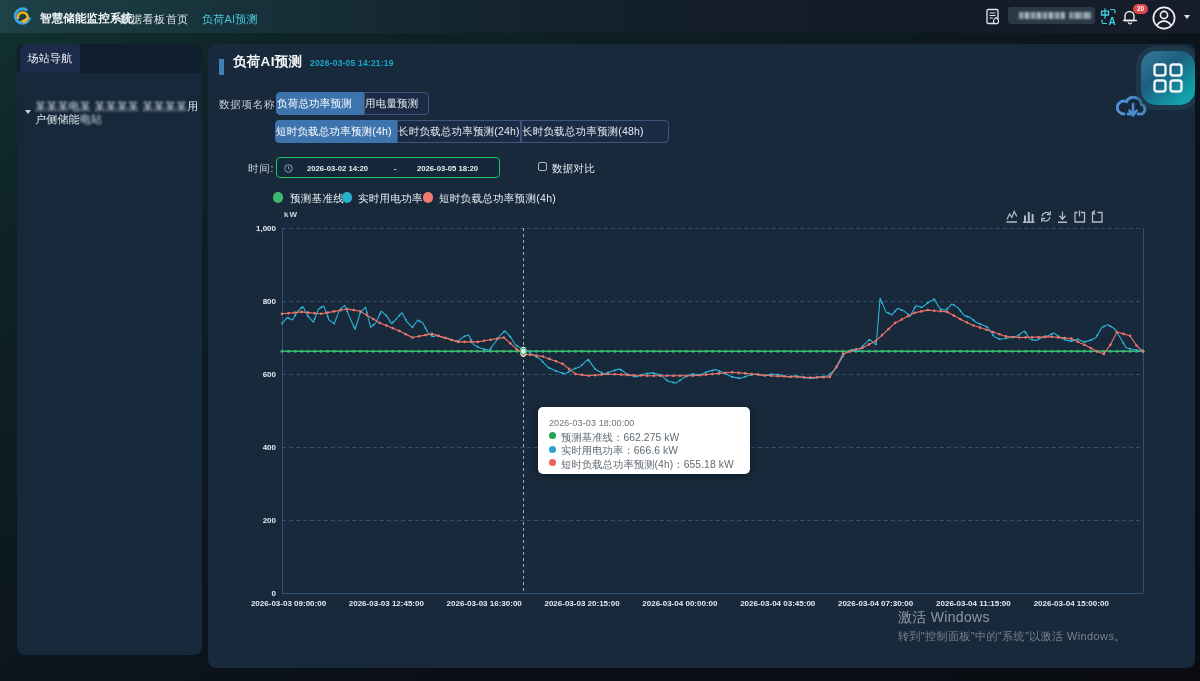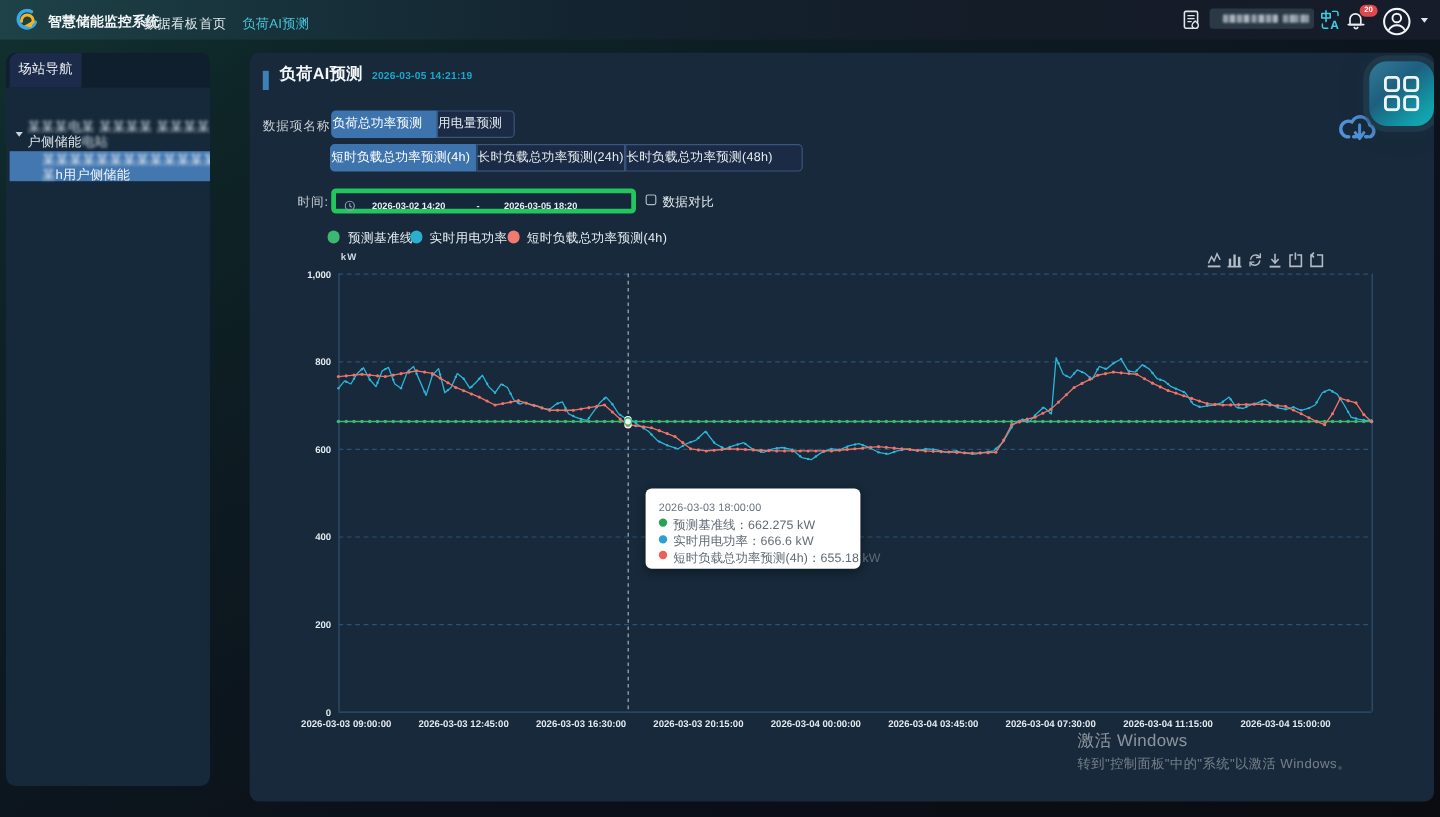--- a/index.html
+++ b/index.html
@@ -11,47 +11,47 @@
 background:linear-gradient(90deg,#1e4247 0%,#18343c 16%,#132430 40%,#141c28 68%,#161c29 100%)}
 #nav .ttl{position:absolute;left:40px;top:11px;font-size:11.5px;font-weight:bold;color:#f2f6f8;letter-spacing:.15px;white-space:nowrap}
 .mitem{position:absolute;top:11.5px;font-size:11px;color:#dfe8ec;letter-spacing:.3px;white-space:nowrap}
 #mtab{position:absolute;left:202px;top:11.5px;font-size:11px;color:#49c3da;letter-spacing:.2px;white-space:nowrap}
 #mx{position:absolute;left:251px;top:12px;font-size:9px;color:#49c3da}
 #pill{position:absolute;left:1008px;top:7px;width:87px;height:17px;background:#2b3947;border-radius:3px;overflow:hidden}
 #pill i{position:absolute;left:11px;top:5px;width:46px;height:7px;background:repeating-linear-gradient(90deg,#96a1ac 0 4px,#5a6673 4px 6px,#aab4bd 6px 10px,#505c69 10px 12px);filter:blur(1.1px);border-radius:1px}
 #pill b{position:absolute;left:61px;top:5px;width:22px;height:7px;background:repeating-linear-gradient(90deg,#8d99a5 0 4px,#57636f 4px 6px,#a3adb6 6px 9px);filter:blur(1.1px);border-radius:1px}
 #badge{position:absolute;left:1133px;top:3.5px;width:15px;height:10px;background:#e0474b;border-radius:5px;color:#fff;font-size:6.5px;text-align:center;line-height:10px;font-weight:bold}
 
-#side{position:absolute;left:5px;top:44px;width:170px;height:611px;background:#15293b;border-radius:8px;overflow:hidden}
+#side{position:absolute;left:17px;top:44px;width:185px;height:611px;background:#15293b;border-radius:8px;overflow:hidden}
 #shead{position:absolute;left:0;top:0;width:187px;height:29px;background:#0f1f2d;border-radius:8px 8px 0 0}
 #stab{position:absolute;left:3px;top:0;width:60px;height:29px;background:#1c2b49;border-radius:8px 0 0 0;
 color:#eef2f5;font-size:11px;letter-spacing:.3px;text-align:center;line-height:29px}
 #ssearch{position:absolute;left:3px;top:29.5px;width:182px;height:20.5px;background:#3c4552;border-radius:3px}
 #ssearch span{position:absolute;left:18px;top:5px;font-size:11px;color:#9aa4ae;letter-spacing:.45px;white-space:nowrap}
 .tnode{position:absolute;left:18px;top:56px;width:166px;font-size:11px;line-height:12.5px;color:#dde3e9;letter-spacing:.2px;word-break:break-all}
 #tsel{position:absolute;left:3px;top:82px;width:184px;height:25px;background:#4277b0}
 #tsel div{position:absolute;left:27px;top:1.5px;width:152px;font-size:11px;line-height:12px;color:#f0f4f7;letter-spacing:.2px;word-break:break-all}
 .blr{filter:blur(1.3px);opacity:.92}
 #caret{position:absolute;left:8px;top:66px;width:0;height:0;border-left:3.5px solid transparent;border-right:3.5px solid transparent;border-top:4.5px solid #cdd5db}
 
 #main{position:absolute;left:208px;top:44px;width:987px;height:624px;background:#17293a;border-radius:8px;overflow:hidden}
 #tbar{position:absolute;left:11px;top:15px;width:4.5px;height:16px;background:#3e7fb5}
 #title{position:absolute;left:25px;top:9px;font-size:13.5px;font-weight:bold;color:#f4f7f9;letter-spacing:.3px;white-space:nowrap}
 #tstamp{position:absolute;left:102px;top:13.5px;font-size:8.5px;font-weight:bold;color:#17a9cd;letter-spacing:.2px}
 .lbl{position:absolute;font-size:10.5px;color:#c7ced5;letter-spacing:.75px;white-space:nowrap}
 .btn{position:absolute;height:23px;font-size:10.5px;letter-spacing:.2px;color:#e6ecf1;text-align:left;border:1px solid #3b557c;background:#1b2b45;line-height:21px;white-space:nowrap}
 .btn.on{background:#3e74ae;border-color:#3e74ae;color:#fff}
-#tmin{position:absolute;left:68px;top:113px;width:254px;height:21px;border:4px solid #22c55e;border-radius:4px;background:#15273a}
+#tmin{position:absolute;left:68px;top:113px;width:224px;height:21px;border:1px solid #22c55e;border-radius:4px;background:#15273a}
 #tmin .d{position:absolute;top:5.5px;font-size:7.7px;font-weight:bold;color:#e8eef3;white-space:nowrap}
 #cbx{position:absolute;left:330px;top:118px;width:9px;height:9px;border:1px solid #aeb9c4;border-radius:2px;background:transparent}
 
 .ldot{position:absolute;width:10.5px;height:10.5px;border-radius:50%}
 .ltxt{position:absolute;top:148px;font-size:10.5px;color:#e8eef3;letter-spacing:.3px;white-space:nowrap}
 
-#tip{position:absolute;left:330px;top:363px;width:179px;height:67px;background:#fff;border-radius:5px;box-shadow:0 2px 8px rgba(0,0,0,.35)}
+#tip{position:absolute;left:330px;top:363px;width:212px;height:67px;background:#fff;border-radius:5px;box-shadow:0 2px 8px rgba(0,0,0,.35)}
 #tip .tl{position:absolute;left:11px;font-size:10.3px;color:#606a75;white-space:nowrap;letter-spacing:.1px}
 #tip .td{position:absolute;left:11px;width:7px;height:7px;border-radius:50%}
 
 #wm1{position:absolute;left:690px;top:565px;font-size:14px;color:rgba(255,255,255,.5);letter-spacing:.3px}
 #wm2{position:absolute;left:690px;top:585px;font-size:11px;color:rgba(255,255,255,.4);letter-spacing:.4px}
 
 #gbtn{position:absolute;left:933px;top:6.5px;width:54px;height:54px;border-radius:15px;
 background:linear-gradient(140deg,#337b98 0%,#1d5f7e 40%,#119aa8 78%,#17adb6 100%);
 box-shadow:0 0 0 5px rgba(44,74,94,.42),0 0 14px 9px rgba(25,55,75,.28)}
 </style></head>
@@ -93,23 +93,20 @@
     <path d="M5.2 19.3 a7.6 7.6 0 0 1 13.6 0" fill="none" stroke="#f2f5f7" stroke-width="1.6"></path>
   </svg>
   <div class="abs" style="left:1184px;top:15px;width:0;height:0;border-left:3.5px solid transparent;border-right:3.5px solid transparent;border-top:4px solid #dfe7ec"></div>
 </div>
 
 <div id="side">
   <div id="shead"></div>
     <div id="stab">场站导航</div>
   <div id="caret"></div>
   <div class="tnode"><span class="blr">某某某电某 某某某某 某某某某</span>用户侧储能<span class="blr">电站</span></div>
-  <div id="tsel">
-      <div><span class="blr">某某某某某某某某某某某某某某</span>h用户侧储能</div>
-    </div>
 </div>
 
 <div id="main">
   <div id="tbar"></div>
     <div id="title">负荷AI预测</div>
     <div id="tstamp">2026-03-05 14:21:19</div>
   <div class="lbl" style="left:11px;top:53.5px">数据项名称：</div>
   <div class="btn on" style="left:68px;top:48px;width:88px;border-radius:4px 0 0 4px">负荷总功率预测</div>
   <div class="btn" style="left:156px;top:48px;width:65px;border-radius:0 4px 4px 0">用电量预测</div>
   <div class="btn on" style="left:67px;top:76px;width:122px;border-radius:4px 0 0 4px">短时负载总功率预测(4h)</div>

